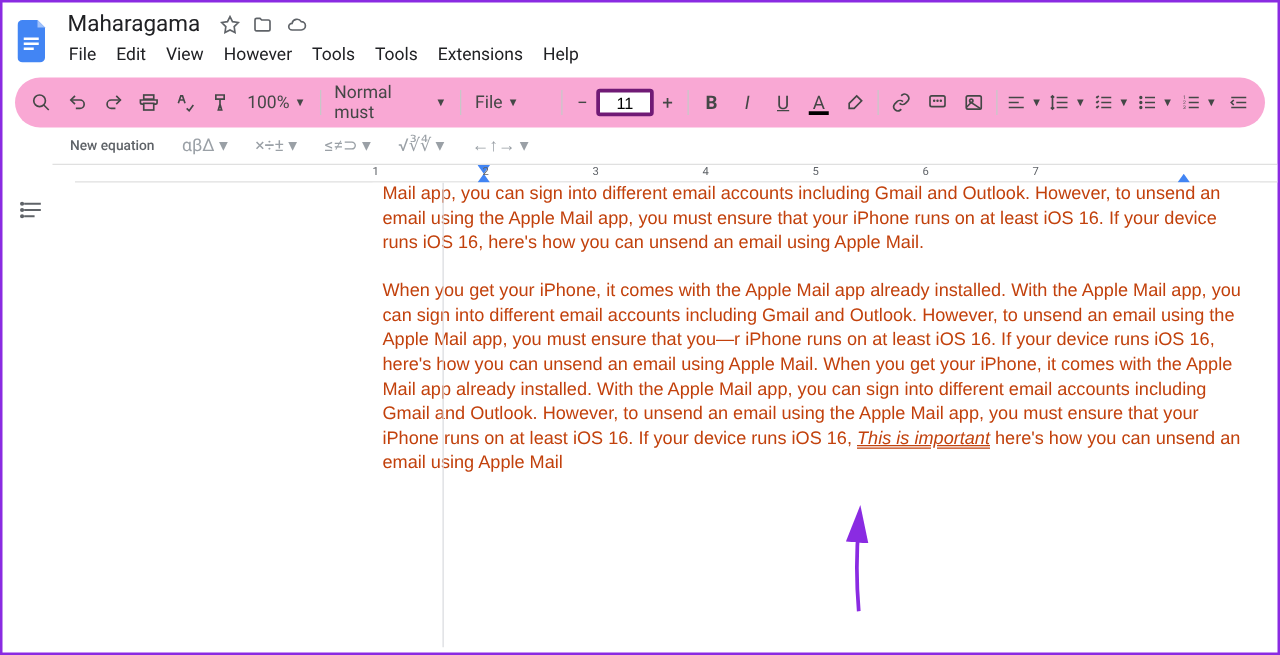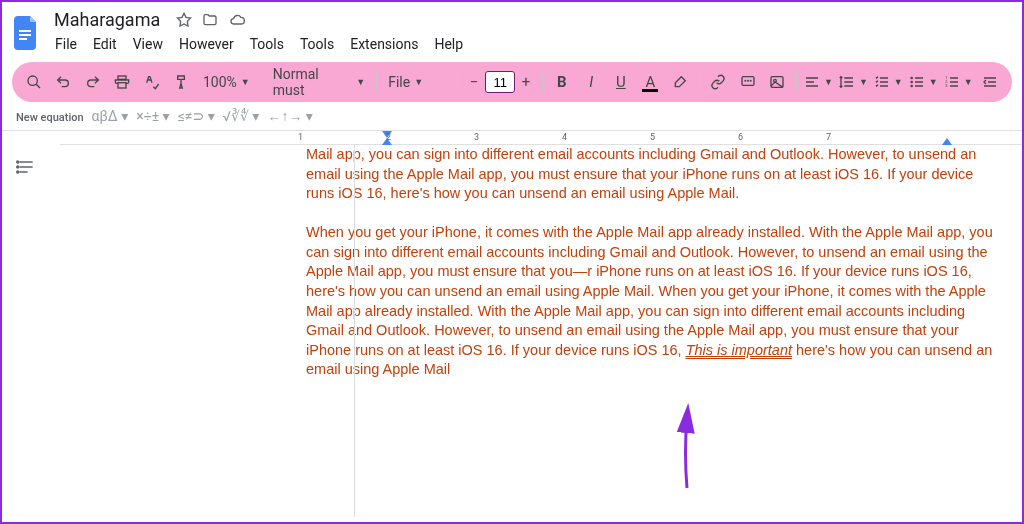--- a/index.html
+++ b/index.html
@@ -11,24 +11,24 @@
 .title-row { display: flex; align-items: center; gap: 10px; }
 .doc-title { font-size: 18px; color: #202124; padding: 1px 6px; }
 .title-icon { color: #5f6368; cursor: pointer; display: flex; align-items: center; }
 .menu-bar { display: flex; gap: 2px; margin-top: 1px; }
 .menu-item { padding: 4px 7px; font-size: 14px; color: #202124; cursor: pointer; border-radius: 4px; }
 .toolbar { margin: 6px 10px 0; background: #f9a8d4; border-radius: 24px; padding: 4px 8px; display: flex; align-items: center; gap: 2px; height: 40px; }
 .tb-btn { width: 28px; height: 28px; display: flex; align-items: center; justify-content: center; color: #444746; cursor: pointer; border-radius: 4px; font-size: 15px; }
 .tb-sep { width: 1px; height: 20px; background: #c7c7c7; margin: 0 3px; }
 .tb-drop { display: flex; align-items: center; padding: 0 6px; height: 28px; cursor: pointer; border-radius: 4px; font-size: 14px; color: #444746; gap: 4px; }
 .font-size-box { display: flex; align-items: center; }
-.fs-val { border: 1px solid #701a75; width: 30px; height: 22px; text-align: center; font-size: 13px; background: #fff; border-radius: 3px; }
+.fs-val { border: 3px solid #701a75; width: 46px; height: 22px; text-align: center; font-size: 13px; background: #fff; border-radius: 3px; }
 .fs-btn { width: 22px; height: 22px; display: flex; align-items: center; justify-content: center; cursor: pointer; color: #444746; font-size: 15px; }
 .chev { font-size: 9px; color: #444746; }
-.eq-bar { padding: 6px 14px; font-size: 11px; color: #5f6368; display: flex; align-items: flex-end; gap: 8px; border-bottom: 1px solid #e0e0e0; }
+.eq-bar { padding: 6px 14px; font-size: 11px; color: #5f6368; display: flex; align-items: center; gap: 22px; border-bottom: 1px solid #e0e0e0; margin-left: 40px; }
 .eq-label { font-weight: 500; }
 .eq-item { color: #9aa0a6; font-size: 14px; cursor: pointer; }
 .ruler { height: 14px; background: #fff; position: relative; border-bottom: 1px solid #e0e0e0; margin-left: 58px; }
 .ruler-num { position: absolute; font-size: 9px; color: #5f6368; top: 1px; }
 .ruler-marker { position: absolute; top: 0; }
 .content-area { display: flex; height: calc(100% - 148px); }
 .outline { width: 58px; padding: 12px 0 0 14px; }
 .outline-icon { color: #5f6368; cursor: pointer; }
 .page-wrap { flex: 1; overflow: hidden; position: relative; }
 .page { background: #fff; width: 710px; margin-left: 238px; padding: 0 8px; }

